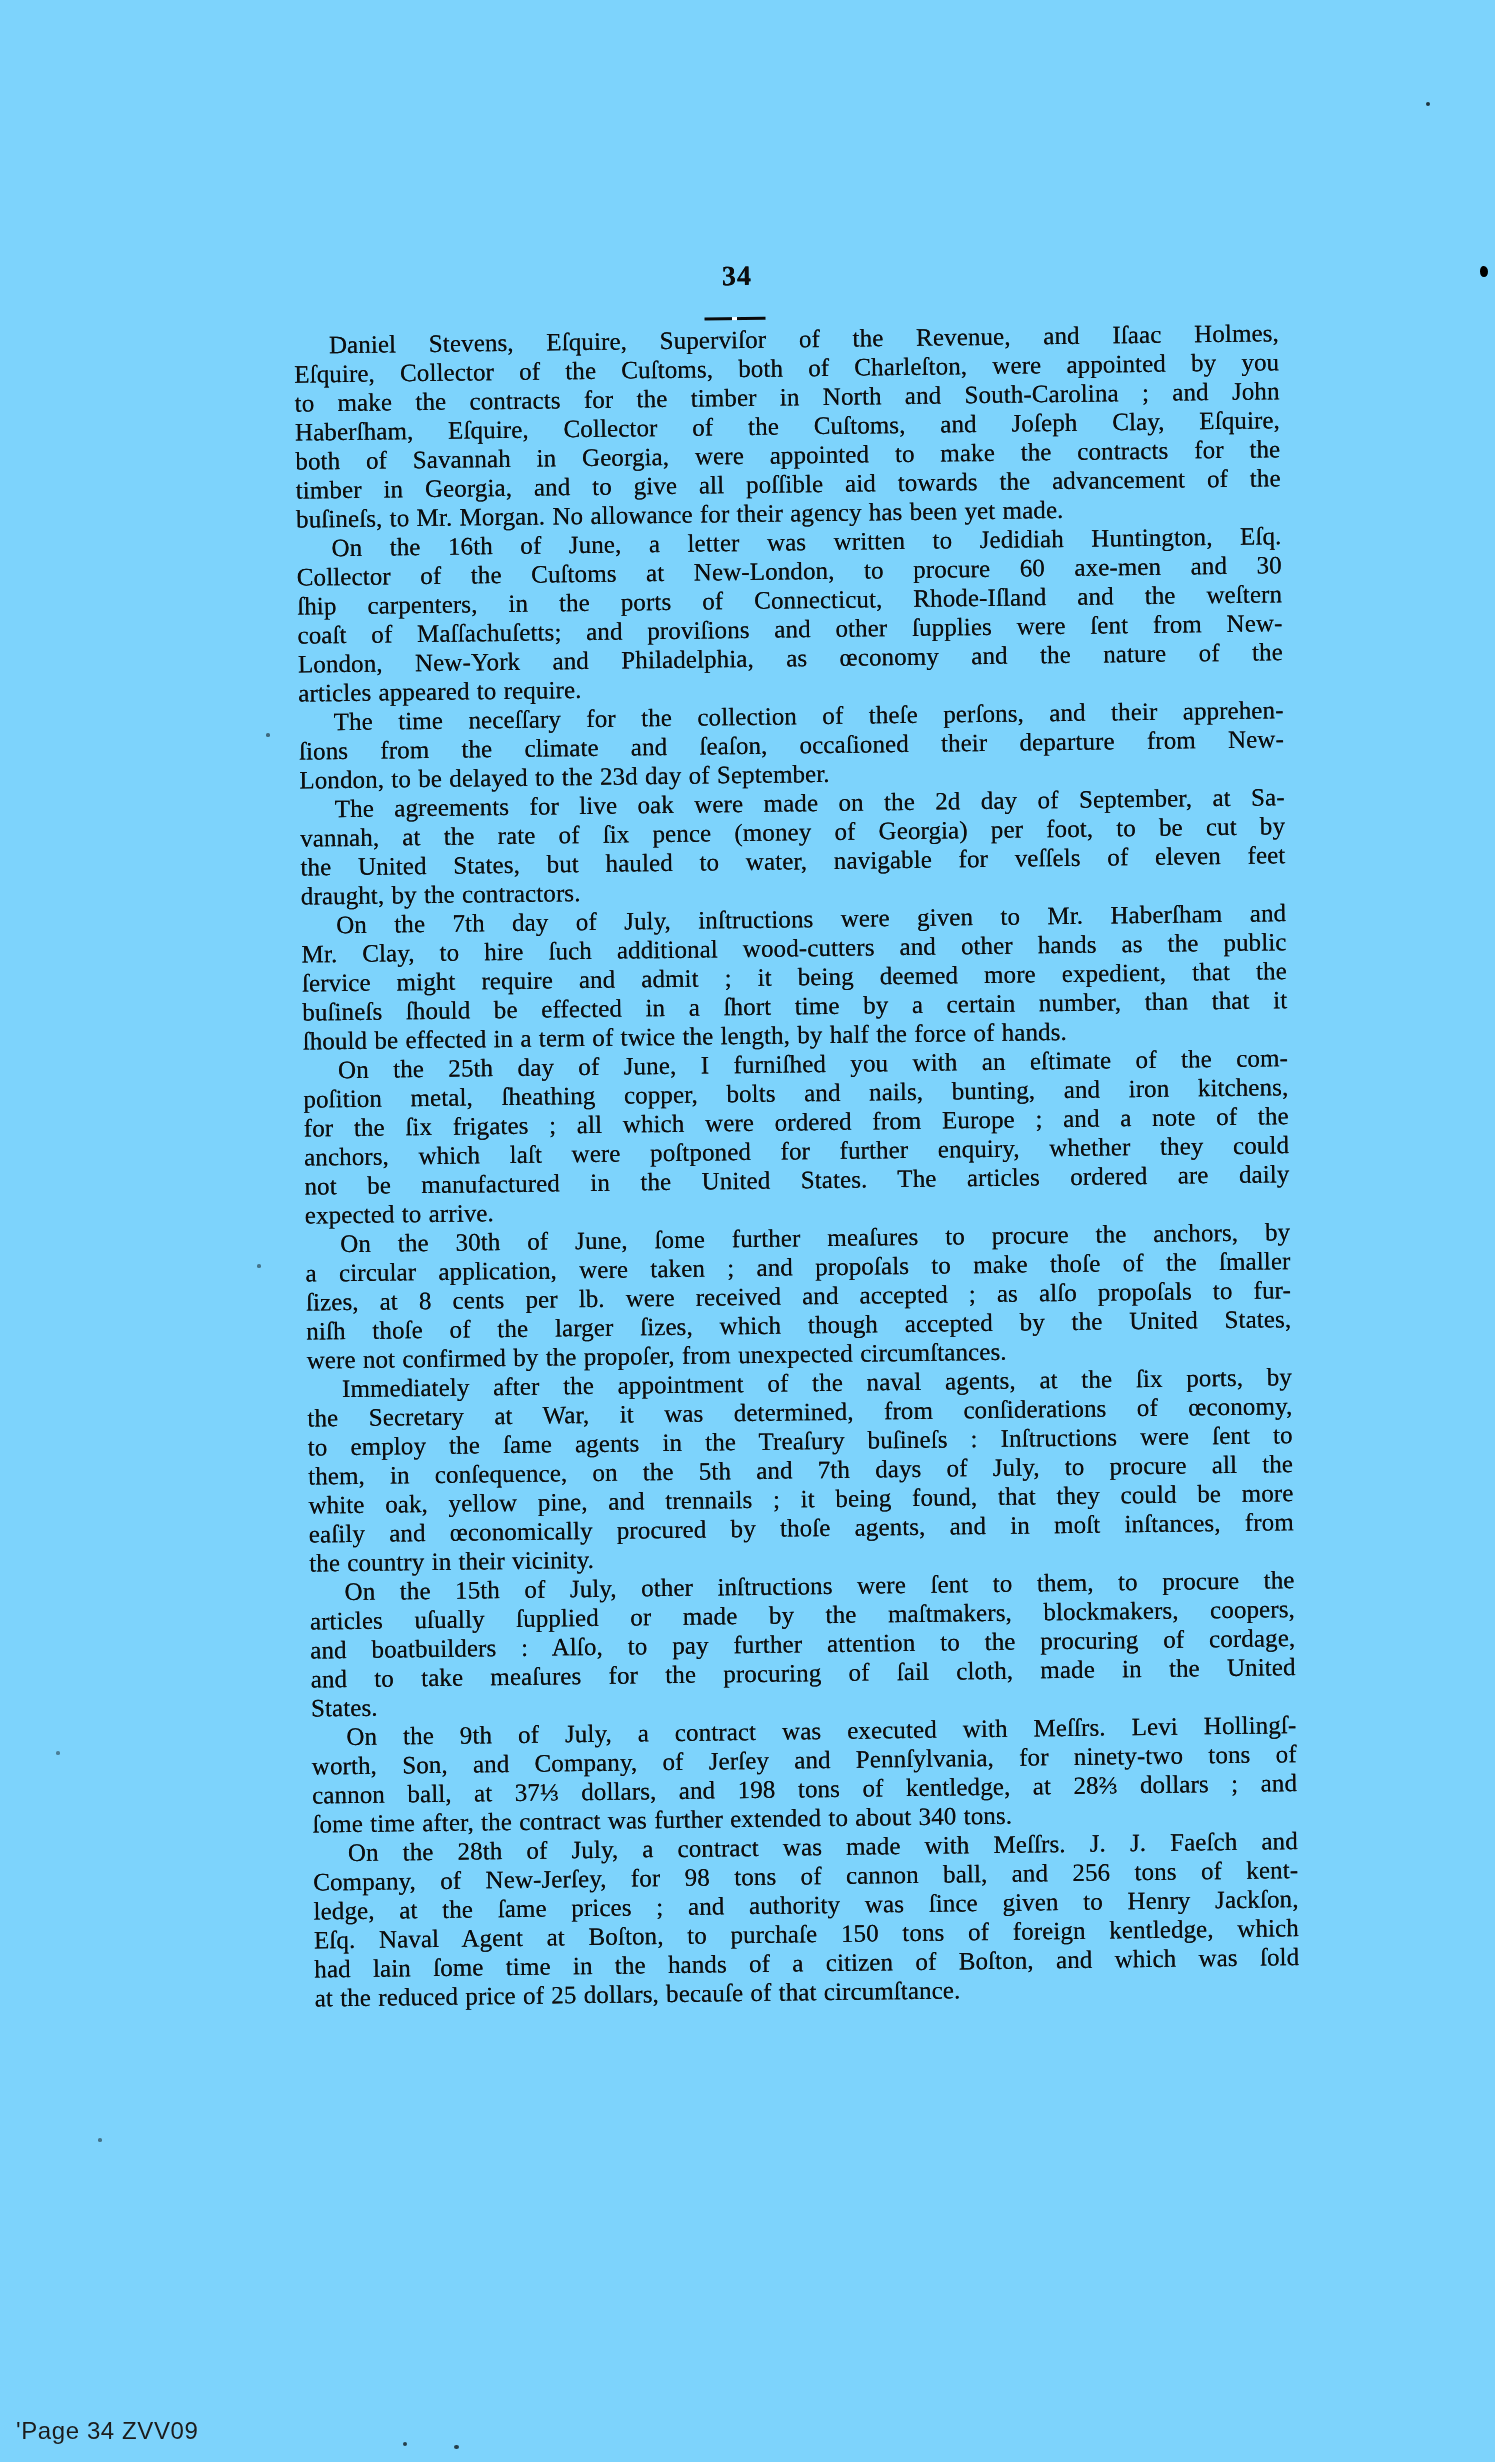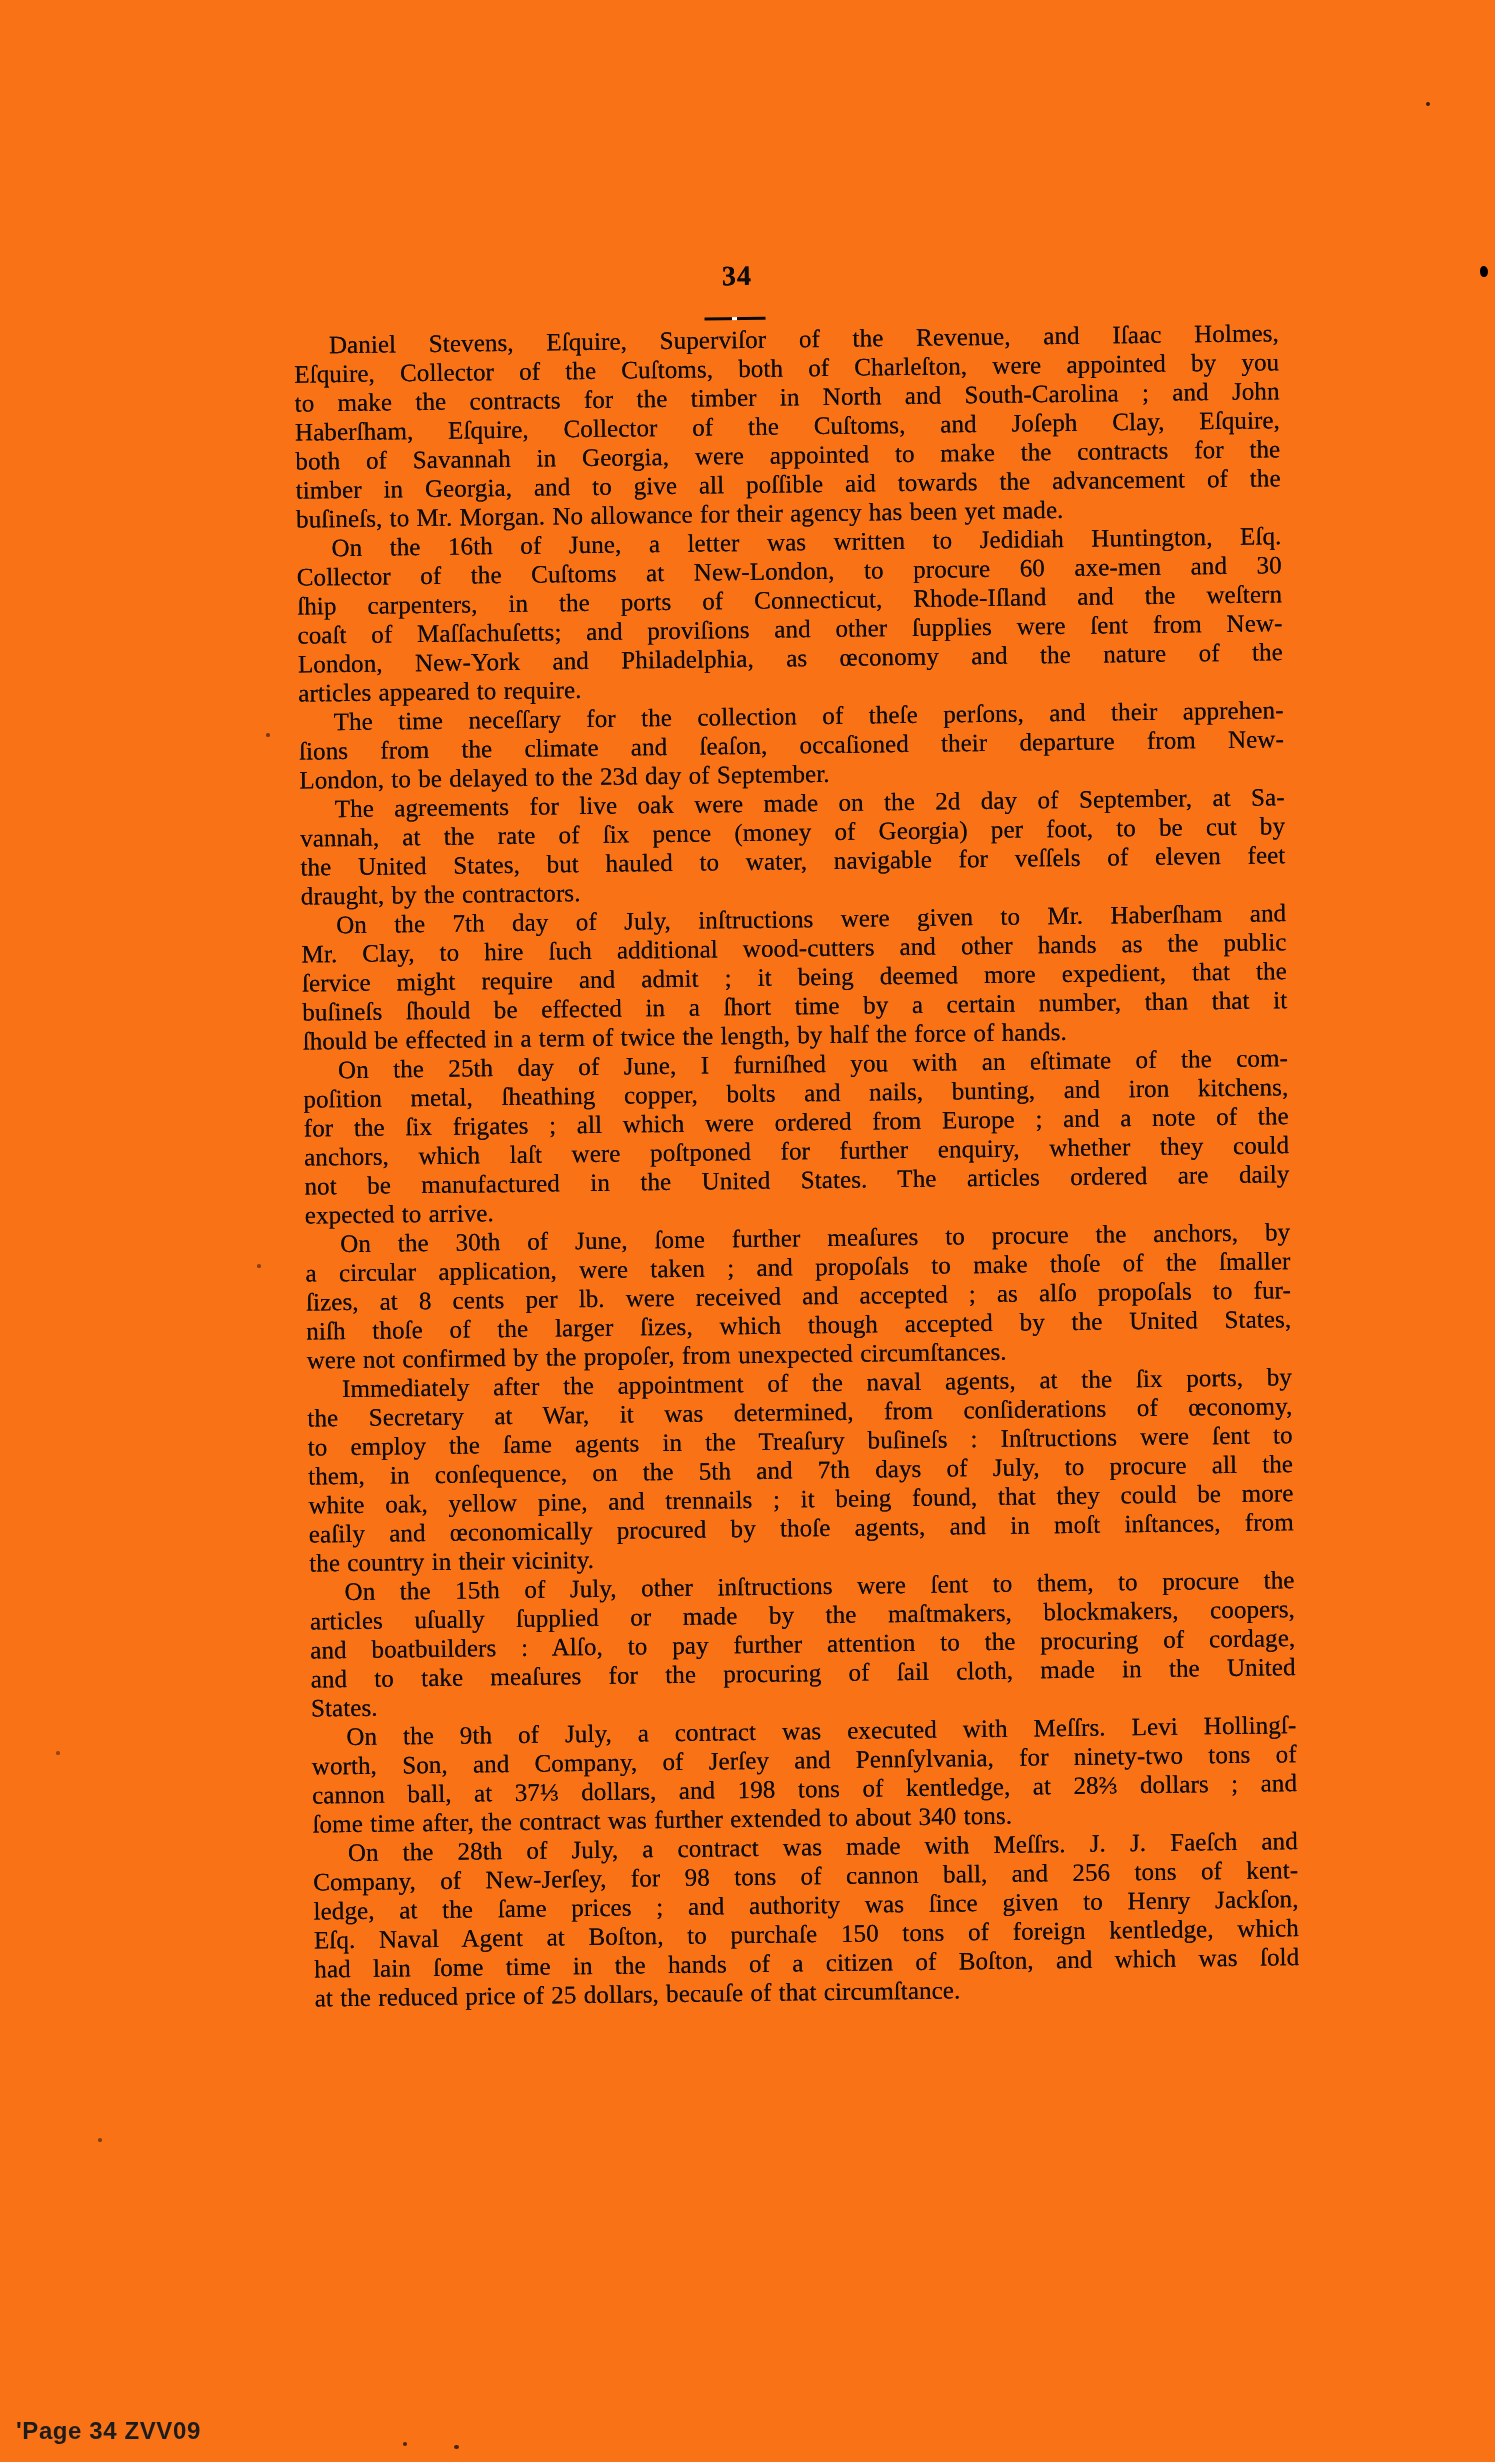--- a/index.html
+++ b/index.html
@@ -4,21 +4,21 @@
 <style>
   html, body { margin: 0; padding: 0; }
   body {
     width: 1496px; height: 2462px;
     background: #ffffff;
     position: relative;
     overflow: hidden;
   }
   .page {
     position: absolute; inset: 0;
-    background: #f97316;
+    background: #7dd3fc;
     color: #0d0d0d;
   }
   
   .skew {
     position: absolute; left: 0; top: 0; width: 1496px; height: 2083px;
     transform: rotate(-0.72deg);
     transform-origin: 747px 1152px;
   }
   .page-number {
     position: absolute; top: 260px; left: 0; width: 1496px;
@@ -43,21 +43,21 @@
     word-spacing: 0.9px;
     text-shadow: 0.2px 0 0 rgba(0,0,0,.85);
   }
   .para { margin: 0; }
   .line { text-align: justify; text-align-last: justify; }
   .line.first { text-indent: 35px; }
   .line.last { text-align-last: left; }
   .footer {
     position: absolute; left: 16px; top: 2417px;
     font-family: "Liberation Sans", sans-serif;
-    font-size: 24px; font-weight: bold;
+    font-size: 24px; font-weight: normal;
     color: #1c1c1c;
     letter-spacing: 0.6px;
     text-align: right;
   }
   .speck {
     position: absolute; background: #000; border-radius: 50%;
     display: block;
   }
   .speck.s1 { left: 1480px; top: 266px; width: 8px; height: 11px; border-radius: 45% 55% 50% 50%; }
   .speck.s2 { left: 1426px; top: 102px; width: 4.3px; height: 4.3px; opacity: .75; }

